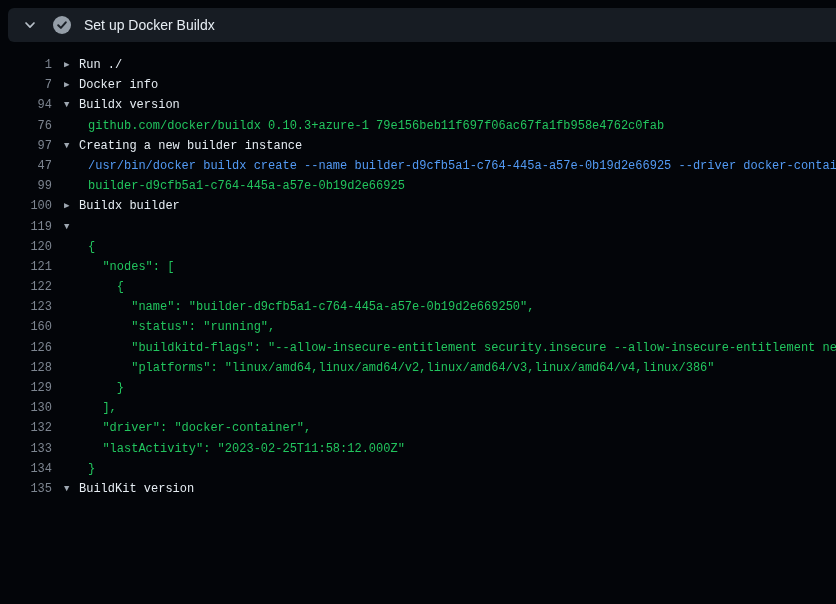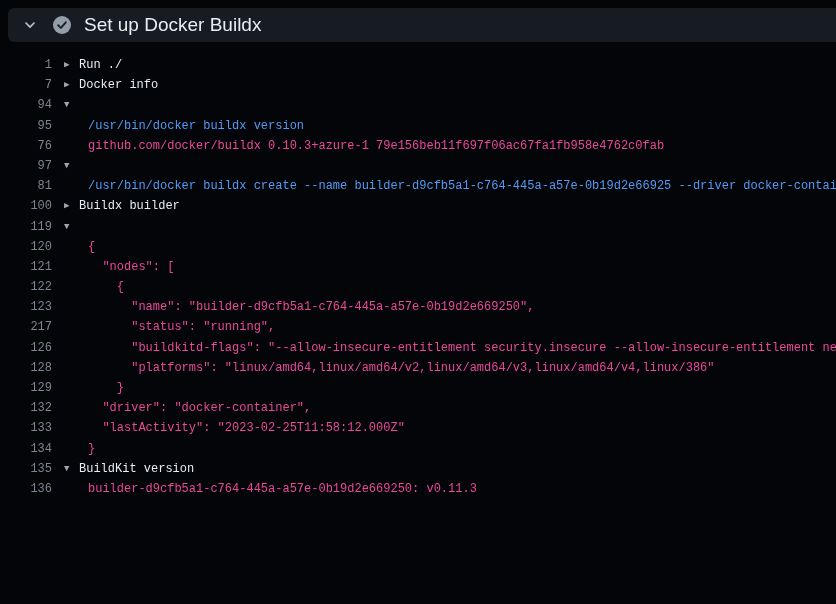--- a/index.html
+++ b/index.html
@@ -25,21 +25,21 @@
     display: flex; align-items: center; justify-content: center;
     background: transparent; border: none; cursor: pointer;
   }
   .status-icon {
     width: 18px; height: 18px;
     margin-left: 11px;
     display: flex; align-items: center; justify-content: center;
   }
   .step-title {
     color: #e6edf3;
-    font-size: 19px;
+    font-size: 14px;
     margin-left: 13px;
     white-space: nowrap;
   }
   .log {
     padding-top: 13px;
     font-family: "Liberation Mono", "DejaVu Sans Mono", monospace;
     font-size: 12px;
   }
   .row {
     display: flex;
@@ -62,21 +62,21 @@
   }
   .arrow {
     display: inline-block;
     width: 10px;
     font-size: 9px;
     color: #9ea7b1;
     margin-right: 5px;
     flex: 0 0 10px;
   }
   .row.group .content { color: #e6edf3; cursor: pointer; }
-  .row.out .content  { color: #ec4899; padding-left: 36px; }
+  .row.out .content  { color: #22c55e; padding-left: 36px; }
   .row.cmd .content  { color: #539bf5; padding-left: 36px; }
 </style>
 </head>
 <body>
 
 <div class="step-header">
   <button class="chev-btn">
     <svg width="14" height="14" viewBox="0 0 14 14">
       <path d="M3 5 L7 9.2 L11 5" fill="none" stroke="#b7bfc8" stroke-width="1.7" stroke-linecap="round" stroke-linejoin="round"></path>
     </svg>
@@ -86,33 +86,33 @@
       <circle cx="9" cy="9" r="9" fill="#959ea8"></circle>
       <path d="M5.2 9.3 L7.9 11.9 L12.8 6.3" fill="none" stroke="#1b2128" stroke-width="2" stroke-linecap="round" stroke-linejoin="round"></path>
     </svg>
   </span>
   <span class="step-title">Set up Docker Buildx</span>
 </div>
 
 <div class="log" id="log-rows">
     <div class="row group"><span class="num">1</span><span class="content"><span class="arrow">▶</span><span>Run ./</span></span></div>
     <div class="row group"><span class="num">7</span><span class="content"><span class="arrow">▶</span><span>Docker info</span></span></div>
-    <div class="row group"><span class="num">94</span><span class="content"><span class="arrow">▼</span></span></div>
-    <div class="row cmd"><span class="num">95</span><span class="content"><span>/usr/bin/docker buildx version</span></span></div>
+    <div class="row group"><span class="num">94</span><span class="content"><span class="arrow">▼</span><span>Buildx version</span></span></div>
     <div class="row out"><span class="num">76</span><span class="content"><span>github.com/docker/buildx 0.10.3+azure-1 79e156beb11f697f06ac67fa1fb958e4762c0fab</span></span></div>
-    <div class="row group"><span class="num">97</span><span class="content"><span class="arrow">▼</span></span></div>
-    <div class="row cmd"><span class="num">81</span><span class="content"><span>/usr/bin/docker buildx create --name builder-d9cfb5a1-c764-445a-a57e-0b19d2e66925 --driver docker-container</span></span></div>
+    <div class="row group"><span class="num">97</span><span class="content"><span class="arrow">▼</span><span>Creating a new builder instance</span></span></div>
+    <div class="row cmd"><span class="num">47</span><span class="content"><span>/usr/bin/docker buildx create --name builder-d9cfb5a1-c764-445a-a57e-0b19d2e66925 --driver docker-container</span></span></div>
+    <div class="row out"><span class="num">99</span><span class="content"><span>builder-d9cfb5a1-c764-445a-a57e-0b19d2e66925</span></span></div>
     <div class="row group"><span class="num">100</span><span class="content"><span class="arrow">▶</span><span>Buildx builder</span></span></div>
     <div class="row group"><span class="num">119</span><span class="content"><span class="arrow">▼</span></span></div>
     <div class="row out"><span class="num">120</span><span class="content"><span>{</span></span></div>
     <div class="row out"><span class="num">121</span><span class="content"><span>  "nodes": [</span></span></div>
     <div class="row out"><span class="num">122</span><span class="content"><span>    {</span></span></div>
     <div class="row out"><span class="num">123</span><span class="content"><span>      "name": "builder-d9cfb5a1-c764-445a-a57e-0b19d2e669250",</span></span></div>
-    <div class="row out"><span class="num">217</span><span class="content"><span>      "status": "running",</span></span></div>
+    <div class="row out"><span class="num">160</span><span class="content"><span>      "status": "running",</span></span></div>
     <div class="row out"><span class="num">126</span><span class="content"><span>      "buildkitd-flags": "--allow-insecure-entitlement security.insecure --allow-insecure-entitlement network.host",</span></span></div>
     <div class="row out"><span class="num">128</span><span class="content"><span>      "platforms": "linux/amd64,linux/amd64/v2,linux/amd64/v3,linux/amd64/v4,linux/386"</span></span></div>
     <div class="row out"><span class="num">129</span><span class="content"><span>    }</span></span></div>
+    <div class="row out"><span class="num">130</span><span class="content"><span>  ],</span></span></div>
     <div class="row out"><span class="num">132</span><span class="content"><span>  "driver": "docker-container",</span></span></div>
     <div class="row out"><span class="num">133</span><span class="content"><span>  "lastActivity": "2023-02-25T11:58:12.000Z"</span></span></div>
     <div class="row out"><span class="num">134</span><span class="content"><span>}</span></span></div>
     <div class="row group"><span class="num">135</span><span class="content"><span class="arrow">▼</span><span>BuildKit version</span></span></div>
-    <div class="row out"><span class="num">136</span><span class="content"><span>builder-d9cfb5a1-c764-445a-a57e-0b19d2e669250: v0.11.3</span></span></div>
   </div>
 
 </body></html>

